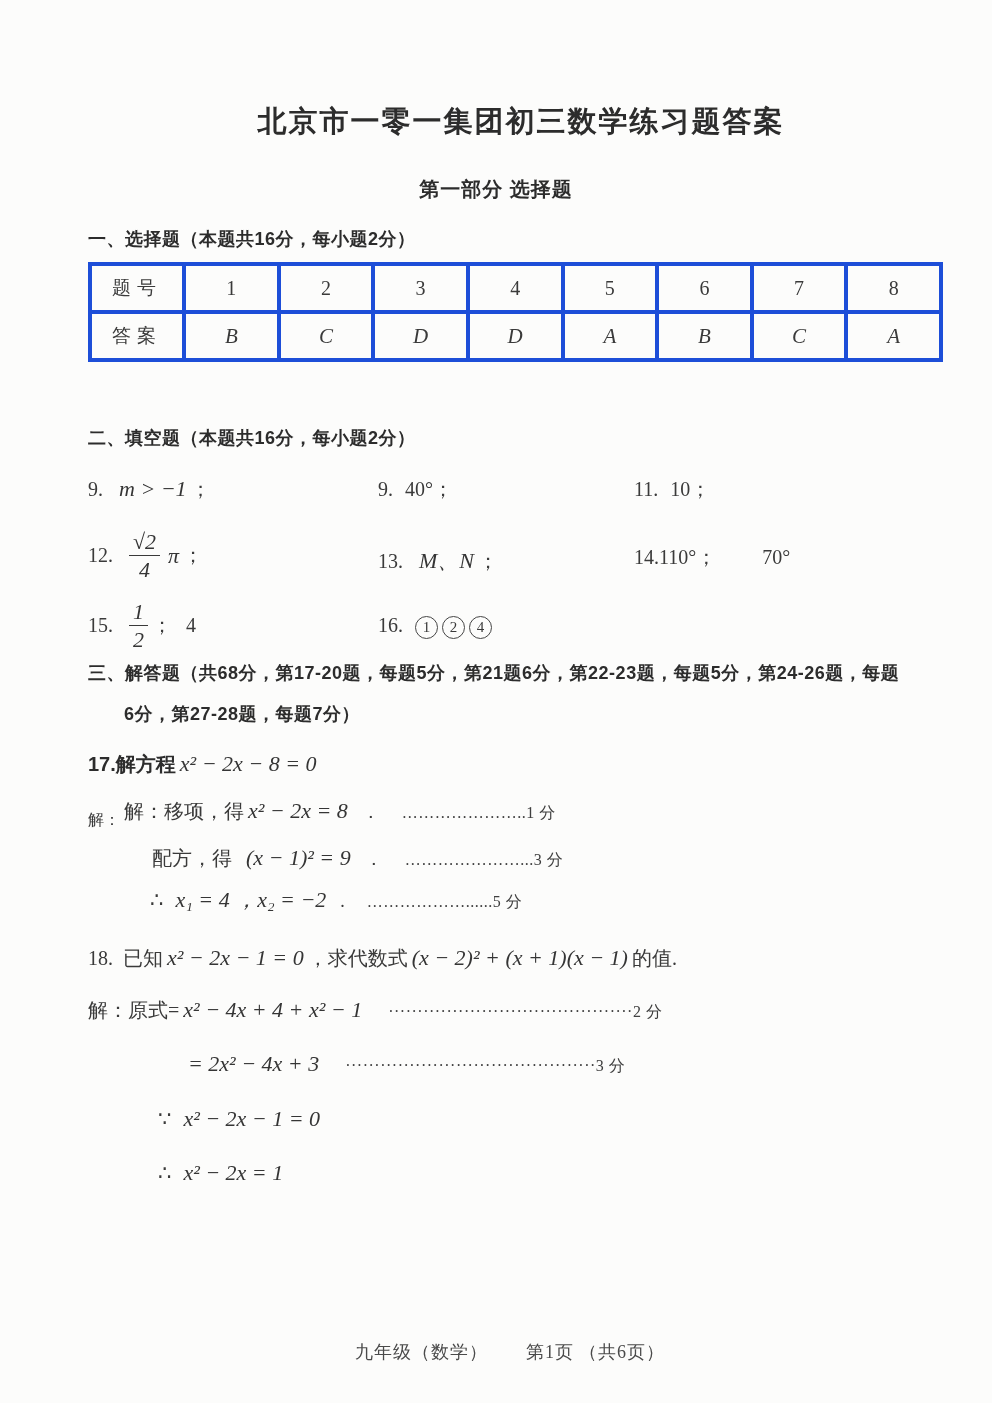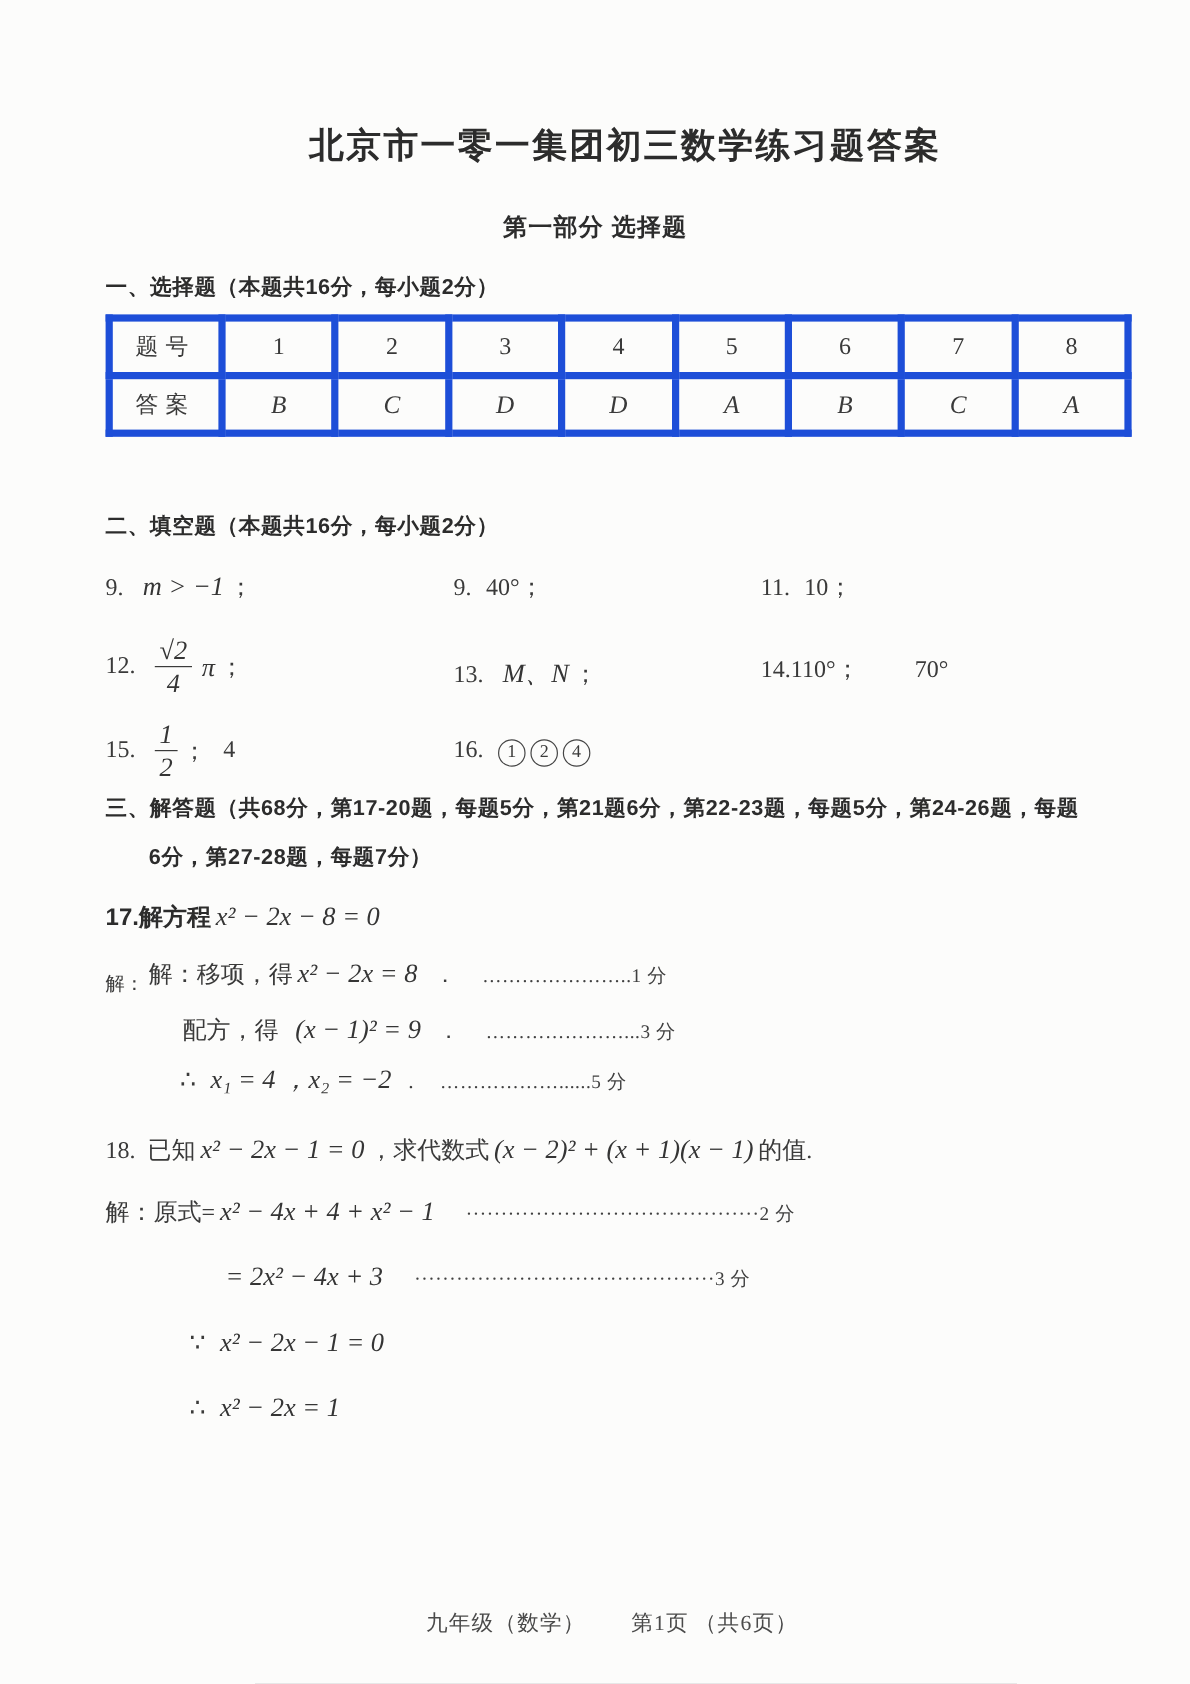--- a/index.html
+++ b/index.html
@@ -12,21 +12,21 @@
   .hd { font-family:"Liberation Sans","DejaVu Sans",sans-serif; font-weight:700; color:#2c2c2c; }
   .title { font-size:29px; letter-spacing:2px;margin-left:25px; }
   .part-hd { font-size:20px; letter-spacing:1px; }
   .sec { font-size:18px; letter-spacing:0.5px; }
   .cn { font-size:20px; }
   .math { font-family:"Liberation Serif","DejaVu Serif",serif; font-style:italic;
           font-size:22px; color:#353535; }
   .dots { font-size:16px; color:#404040; letter-spacing:0.5px; }
   
   table.answers { border-collapse:collapse; width:855px; table-layout:fixed; }
-  table.answers td { border:6px solid #1d4ed8; text-align:center; vertical-align:middle;
+  table.answers td { border:4px solid #1d4ed8; text-align:center; vertical-align:middle;
                      height:48px; font-size:20px; }
   table.answers td.rowlabel { width:94px; font-size:19px; letter-spacing:6px; }
   table.answers td.ans { font-style:italic; font-size:21px; }
   
   .frac { display:inline-flex; flex-direction:column; align-items:center;
           vertical-align:middle; line-height:1.05; margin:0 4px; }
   .frac .num { padding:0 4px 2px; border-bottom:1.6px solid #3a3a3a; }
   .frac .den { padding-top:2px; }
   
   .circ { display:inline-flex; align-items:center; justify-content:center;

